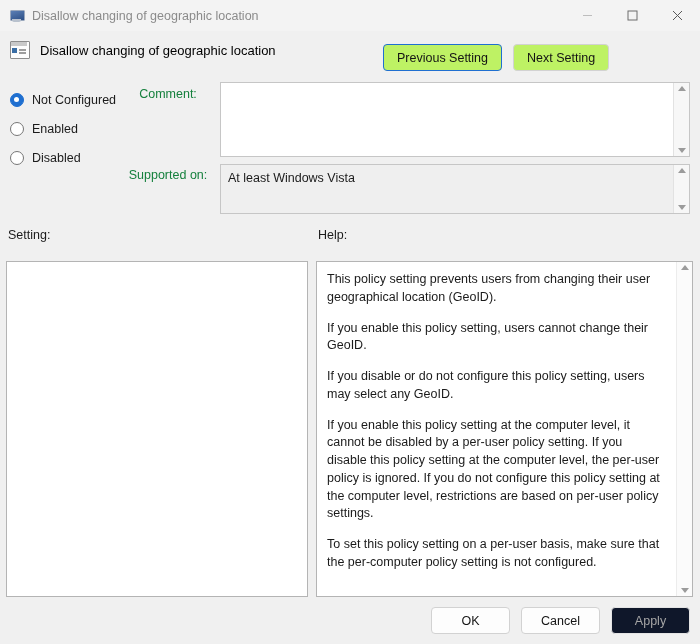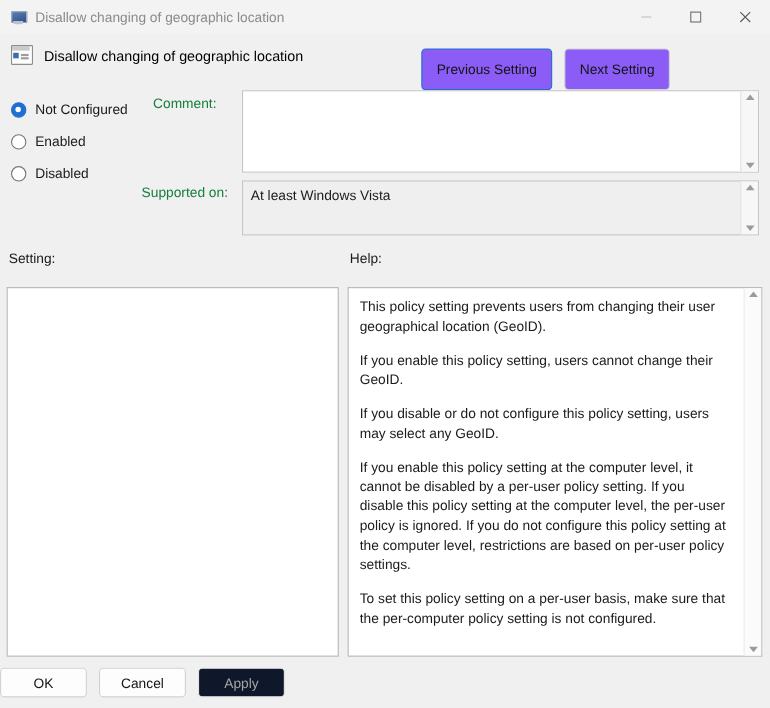--- a/index.html
+++ b/index.html
@@ -117,23 +117,23 @@
     white-space: nowrap;
   }
   .nav-buttons {
     position: absolute;
     left: 383px;
     top: 44px;
     display: flex;
     gap: 11px;
   }
   .nav-btn {
-    height: 38px;
+    height: 27px;
     padding: 0 13px;
-    background: #8b5cf6;
+    background: #bef264;
     border: 1px solid #d2d2d2;
     border-radius: 4px;
     font-family: "Liberation Sans", sans-serif;
     font-size: 12.5px;
     color: #141414;
     cursor: pointer;
     display: flex;
     align-items: center;
     justify-content: center;
   }
@@ -271,21 +271,21 @@
     background: #fbfbfb;
     border-left: 1px solid #ececec;
   }
 
   
   .footer {
     position: absolute;
     left: 0; top: 607px;
     width: 700px;
     display: flex;
-    justify-content: flex-start;
+    justify-content: flex-end;
     align-items: center;
     gap: 11px;
     padding-right: 10px;
     box-sizing: border-box;
   }
   .foot-btn {
     width: 79px;
     height: 27px;
     background: #fdfdfd;
     border: 1px solid #d2d2d2;

